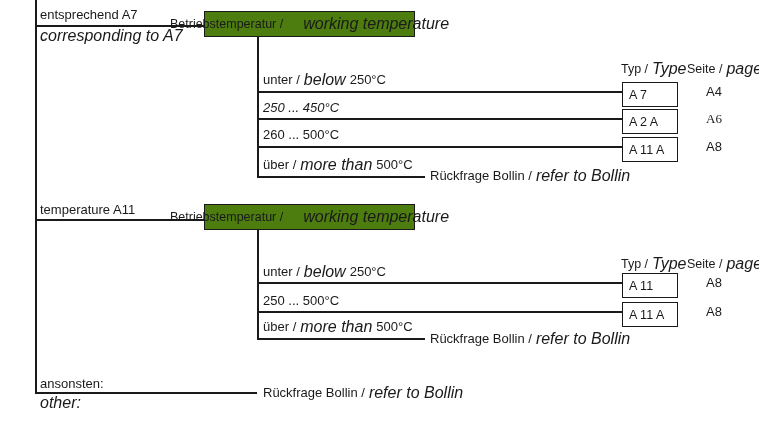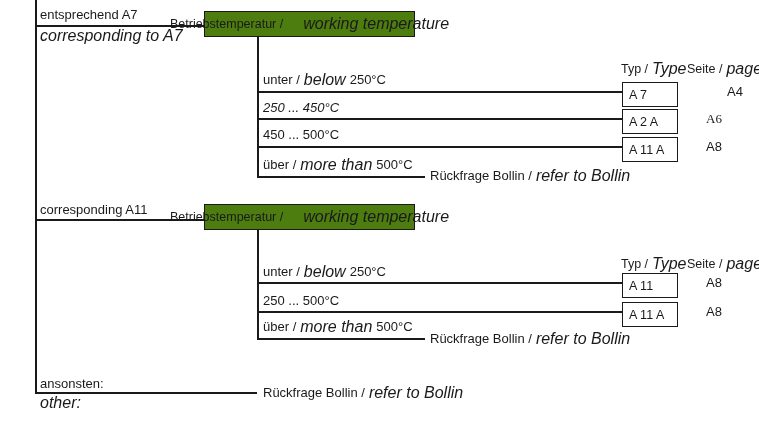--- a/index.html
+++ b/index.html
@@ -67,53 +67,53 @@
 
   <div class="lbl" style="left:263px;top:72px;">
     <span>unter /</span>
     <span class="en">below</span>
     <span>250°C</span>
   </div>
   <div class="hline" style="left:257px;top:91px;width:365px;"></div>
   <div class="typebox" style="left:622px;top:82px;">
     <span>A 7</span>
   </div>
-  <div class="page" style="left:706px;top:83px;margin-left:21px;">A4</div>
+  <div class="page" style="left:706px;top:83px;">A4</div>
 
   <div class="lbl" style="left:263px;top:100px;font-style:italic;">
     <span>250 ... 450°C</span>
   </div>
   <div class="hline" style="left:257px;top:118px;width:365px;"></div>
   <div class="typebox" style="left:622px;top:109px;">
     <span>A 2 A</span>
   </div>
   <div class="page" style="left:706px;top:110px;font-family:Liberation Serif, serif;">A6</div>
 
   <div class="lbl" style="left:263px;top:127px;">
-    <span>450 ... 500°C</span>
+    <span>260 ... 500°C</span>
   </div>
   <div class="hline" style="left:257px;top:146px;width:365px;"></div>
   <div class="typebox" style="left:622px;top:137px;">
     <span>A 11 A</span>
   </div>
   <div class="page" style="left:706px;top:138px;">A8</div>
 
   <div class="lbl" style="left:263px;top:157px;">
     <span>über /</span>
     <span class="en">more than</span>
     <span>500°C</span>
   </div>
   <div class="hline" style="left:257px;top:176px;width:168px;"></div>
   <div class="lbl" style="left:430px;top:168px;">
     <span>Rückfrage Bollin /</span>
     <span class="en">refer to Bollin</span>
   </div>
 
   <div class="lbl" style="left:40px;top:202px;">
-    <span>corresponding A11</span>
+    <span>temperature A11</span>
   </div>
   <div class="hline" style="left:35px;top:219px;width:169px;"></div>
 
   <div class="node" style="left:204px;top:204px;width:211px;height:26px;">
     <span>Betriebstemperatur /</span>
     <span class="en">working temperature</span>
   </div>
   <div class="vline" style="left:257px;top:230px;height:109px;"></div>
 
   <div class="lbl hdr" style="left:621px;top:256px;">

